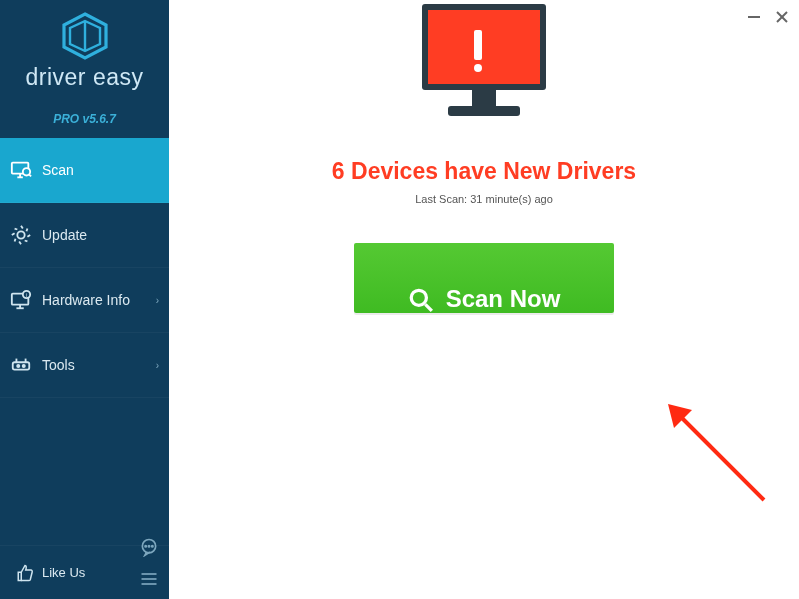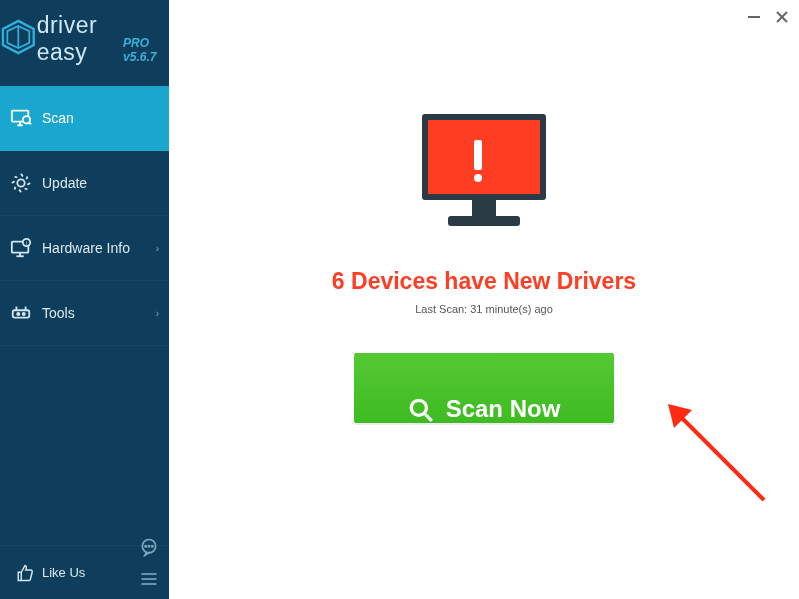--- a/index.html
+++ b/index.html
@@ -34,20 +34,21 @@
     width: 169px;
     background: #0f3d5c;
     color: #fff;
     display: flex;
     flex-direction: column;
     position: relative;
   }
   .brand {
     padding: 12px 0 8px 0;
     display: flex;
+    flex-direction: column;
     align-items: center;
   }
   .brand-logo {
     width: 50px;
     height: 48px;
     margin-bottom: 4px;
   }
   .brand-name {
     font-size: 23px;
     font-weight: 300;
@@ -55,21 +56,21 @@
     letter-spacing: 0.5px;
   }
   .brand-version {
     font-size: 12px;
     color: #3bb0d8;
     margin-top: 21px;
     font-weight: 600;
     font-style: italic;
   }
 
-  .nav { margin-top: 12px; }
+  .nav { margin-top: 4px; }
   .nav-item {
     height: 65px;
     display: flex;
     align-items: center;
     padding-left: 10px;
     font-size: 14px;
     color: #dbe9f0;
     cursor: pointer;
     position: relative;
     border-bottom: 1px solid rgba(255,255,255,0.04);
@@ -122,21 +123,20 @@
   }
   .footer-icons .ficon { width: 20px; height: 20px; cursor: pointer; display:flex; align-items:center; justify-content:center;}
 
   .main {
     flex: 1;
     background: #fff;
     position: relative;
     display: flex;
     flex-direction: column;
     align-items: center;
-    padding-top: 110px;
   }
   .monitor {
     width: 140px;
     height: 128px;
     position: relative;
     margin-bottom: 30px;
   }
   .headline {
     font-family: Verdana, Arial, sans-serif;
     font-size: 23px;

